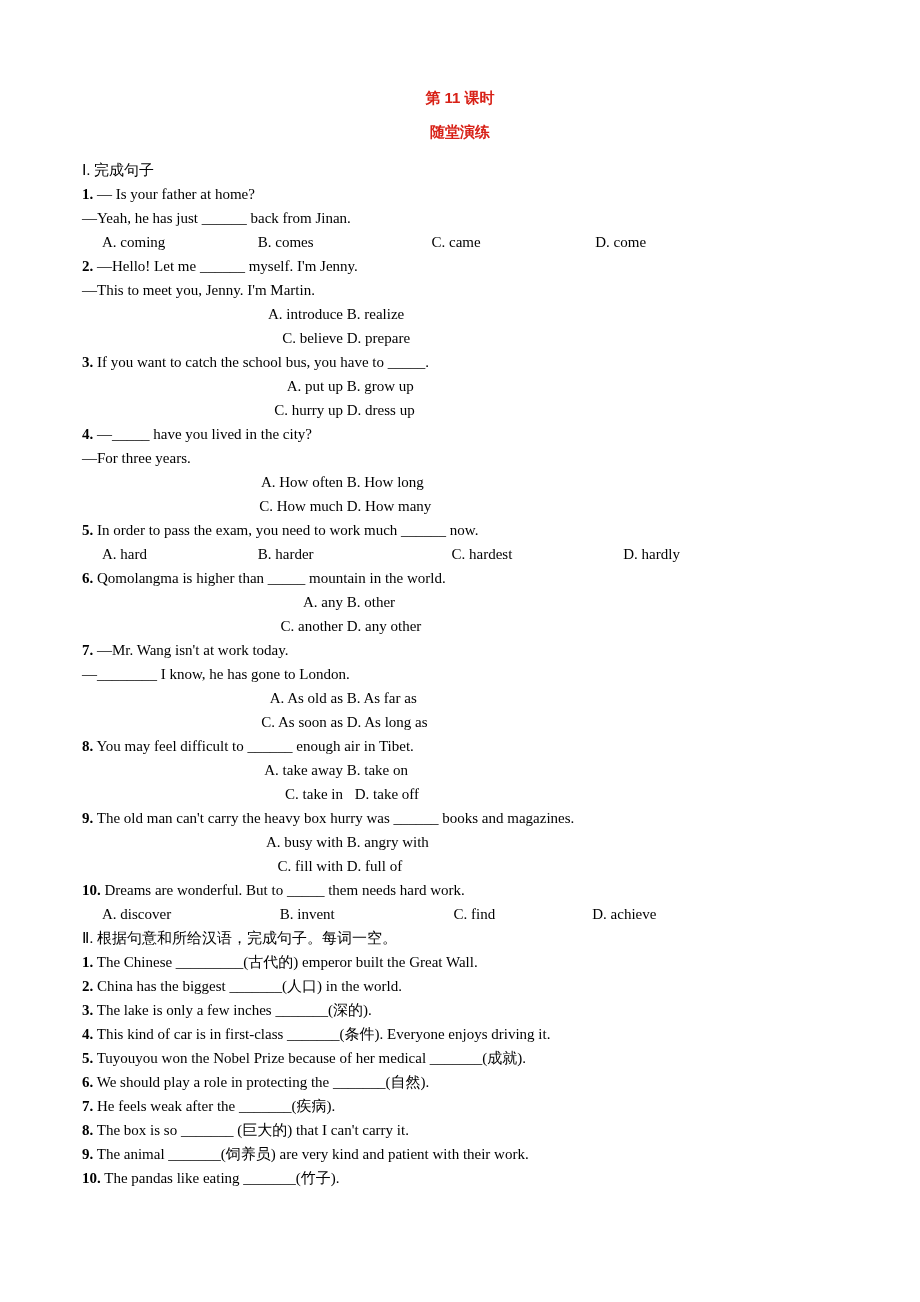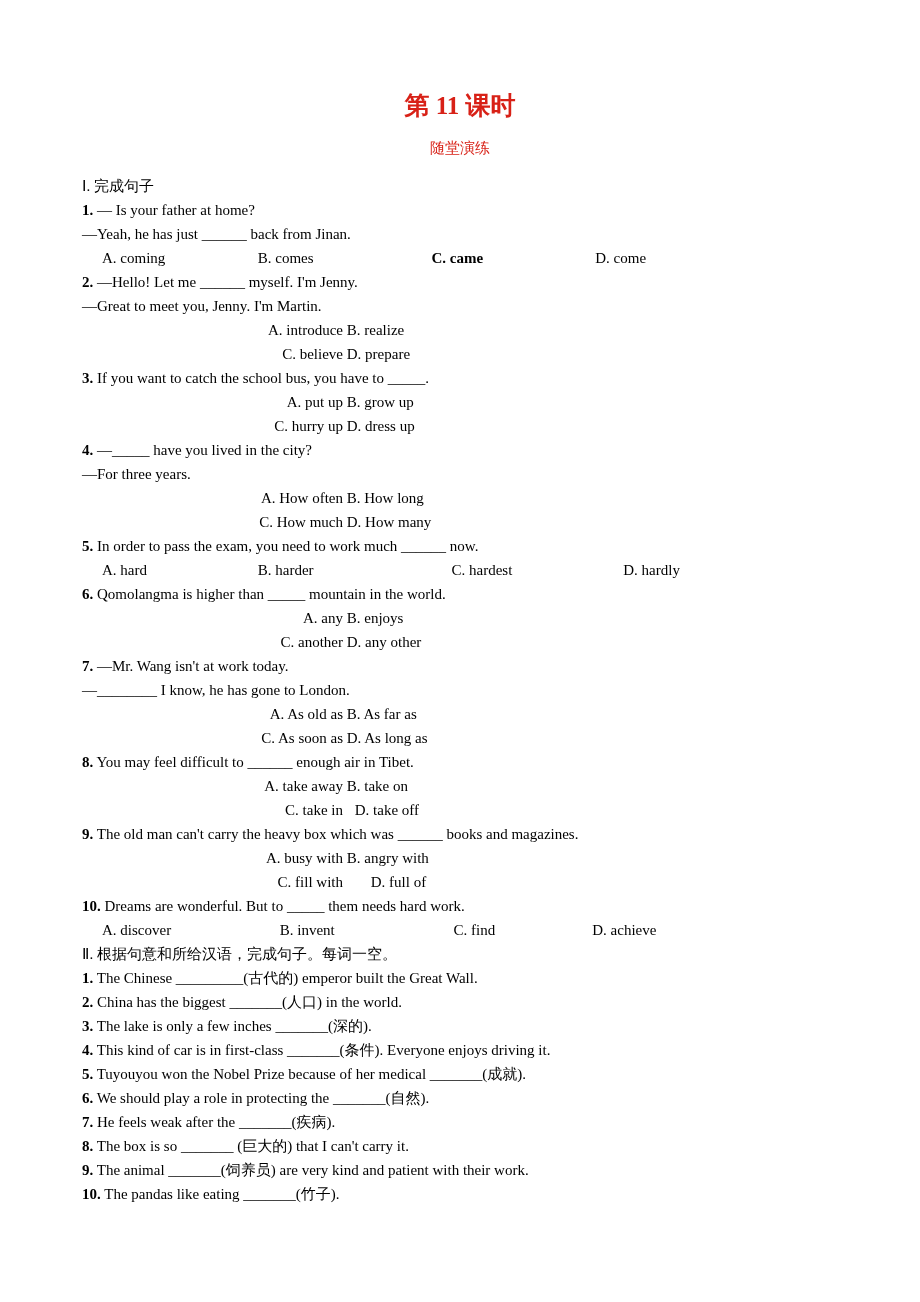--- a/index.html
+++ b/index.html
@@ -12,44 +12,45 @@
     width: 920px;
     height: 1302px;
     box-sizing: border-box;
     padding: 86px 82px 60px 82px;
     line-height: 1.6;
   }
   .title {
     text-align: center;
     color: #d82117;
     font-weight: bold;
-    font-size: 25px;
+    font-size: 15px;
     margin: 0 0 10px 0;
-    font-family: Liberation Serif, serif;
+    font-family: Liberation Sans, sans-serif;
   }
   .subtitle {
     text-align: center;
     color: #d82117;
     font-size: 15px;
     margin: 0 0 14px 0;
+    font-weight: bold;
   }
   .sec-head {
     margin: 0;
   }
   .row {
     margin: 0;
     white-space: nowrap;
   }
   .b { font-weight: bold; }
   .optline { }
   .opt { display: inline-block; margin-left: 20px; }
   
   .o4a { width: 132px; }
   .o4b { width: 150px; }
-  .o4c { width: 140px; font-weight: bold; }
+  .o4c { width: 140px; }
   .o4d { width: auto; }
   
   .o2a { width: 261px; display: inline-block; text-align: right; }
   .o2b { display: inline-block; }
 </style>
 </head>
 <body>
 
 <h1 class="title">第 11 课时</h1>
 <div class="subtitle">随堂演练</div>
@@ -59,21 +60,21 @@
 <div class="row"><span class="b">1.</span><span> — Is your father at home?</span></div>
 <div class="row">—Yeah, he has just ______ back from Jinan.</div>
 <div class="row optline">
   <span class="opt o4a">A. coming</span>
   <span class="opt o4b">B. comes</span>
   <span class="opt o4c">C. came</span>
   <span class="opt o4d">D. come</span>
 </div>
 
 <div class="row"><span class="b">2.</span><span> —Hello! Let me ______ myself. I'm Jenny.</span></div>
-<div class="row">—Great to meet you, Jenny. I'm Martin.</div>
+<div class="row">—This to meet you, Jenny. I'm Martin.</div>
 <div class="row">
   <span class="o2a">A. introduce</span>
   <span class="o2b">B. realize</span>
 </div>
 <div class="row">
   <span class="o2a">C. believe</span>
   <span class="o2b">D. prepare</span>
 </div>
 
 <div class="row"><span class="b">3.</span><span> If you want to catch the school bus, you have to _____.</span></div>
@@ -101,21 +102,21 @@
 <div class="row optline">
   <span class="opt o4a">A. hard</span>
   <span class="opt" style="width:170px">B. harder</span>
   <span class="opt" style="width:148px">C. hardest</span>
   <span class="opt o4d">D. hardly</span>
 </div>
 
 <div class="row"><span class="b">6.</span><span> Qomolangma is higher than _____ mountain in the world.</span></div>
 <div class="row">
   <span class="o2a">A. any</span>
-  <span class="o2b">B. enjoys</span>
+  <span class="o2b">B. other</span>
 </div>
 <div class="row">
   <span class="o2a">C. another</span>
   <span class="o2b">D. any other</span>
 </div>
 
 <div class="row"><span class="b">7.</span><span> —Mr. Wang isn't at work today.</span></div>
 <div class="row">—________ I know, he has gone to London.</div>
 <div class="row">
   <span class="o2a">A. As old as</span>
@@ -129,28 +130,28 @@
 <div class="row"><span class="b">8.</span><span> You may feel difficult to ______ enough air in Tibet.</span></div>
 <div class="row">
   <span class="o2a">A. take away</span>
   <span class="o2b">B. take on</span>
 </div>
 <div class="row">
   <span class="o2a">C. take in</span>
   <span class="o2b" style="margin-left:8px">D. take off</span>
 </div>
 
-<div class="row"><span class="b">9.</span><span> The old man can't carry the heavy box which was ______ books and magazines.</span></div>
+<div class="row"><span class="b">9.</span><span> The old man can't carry the heavy box hurry was ______ books and magazines.</span></div>
 <div class="row">
   <span class="o2a">A. busy with</span>
   <span class="o2b">B. angry with</span>
 </div>
 <div class="row">
   <span class="o2a">C. fill with</span>
-  <span class="o2b" style="margin-left:24px">D. full of</span>
+  <span class="o2b" style="">D. full of</span>
 </div>
 
 <div class="row"><span class="b">10.</span><span> Dreams are wonderful. But to _____ them needs hard work.</span></div>
 <div class="row optline">
   <span class="opt" style="width:154px">A. discover</span>
   <span class="opt" style="width:150px">B. invent</span>
   <span class="opt" style="width:115px">C. find</span>
   <span class="opt o4d">D. achieve</span>
 </div>
 

